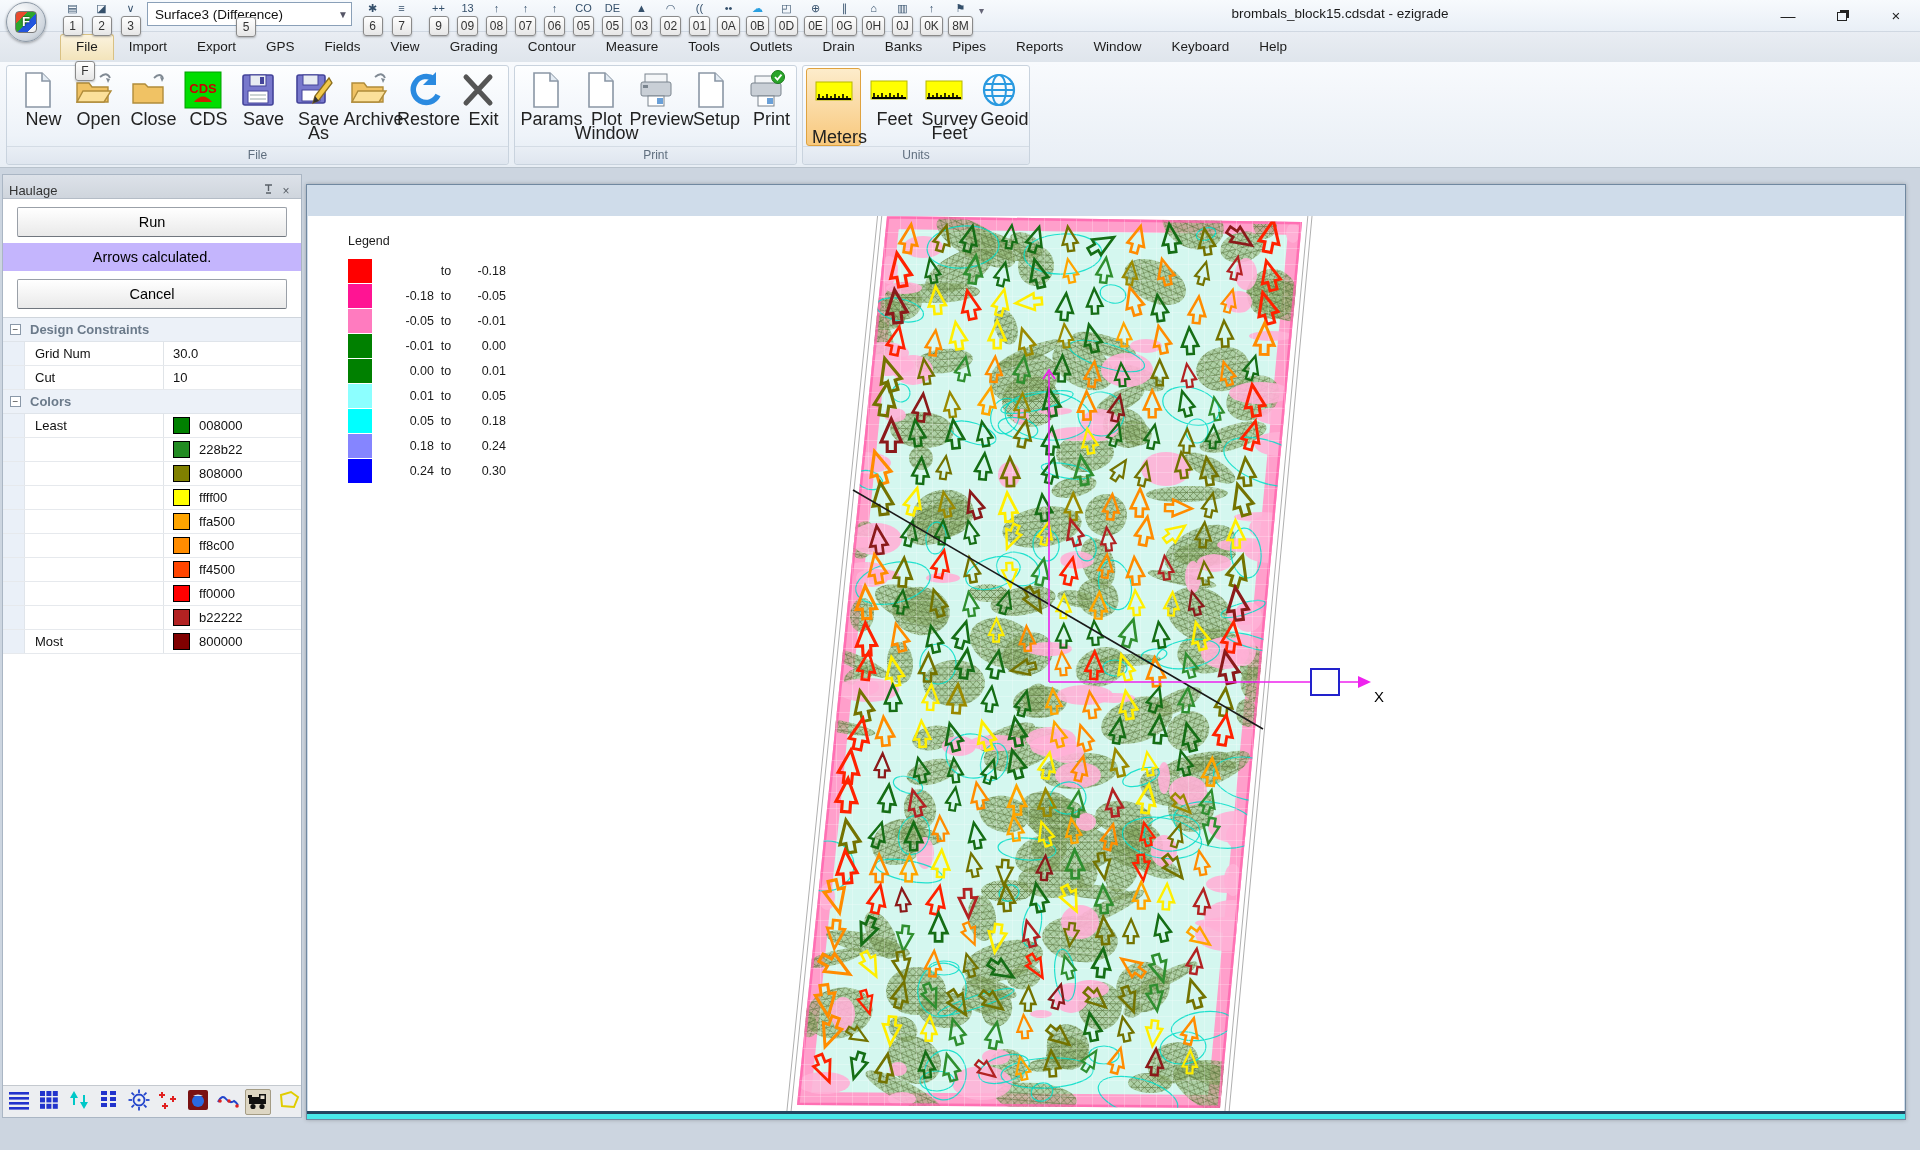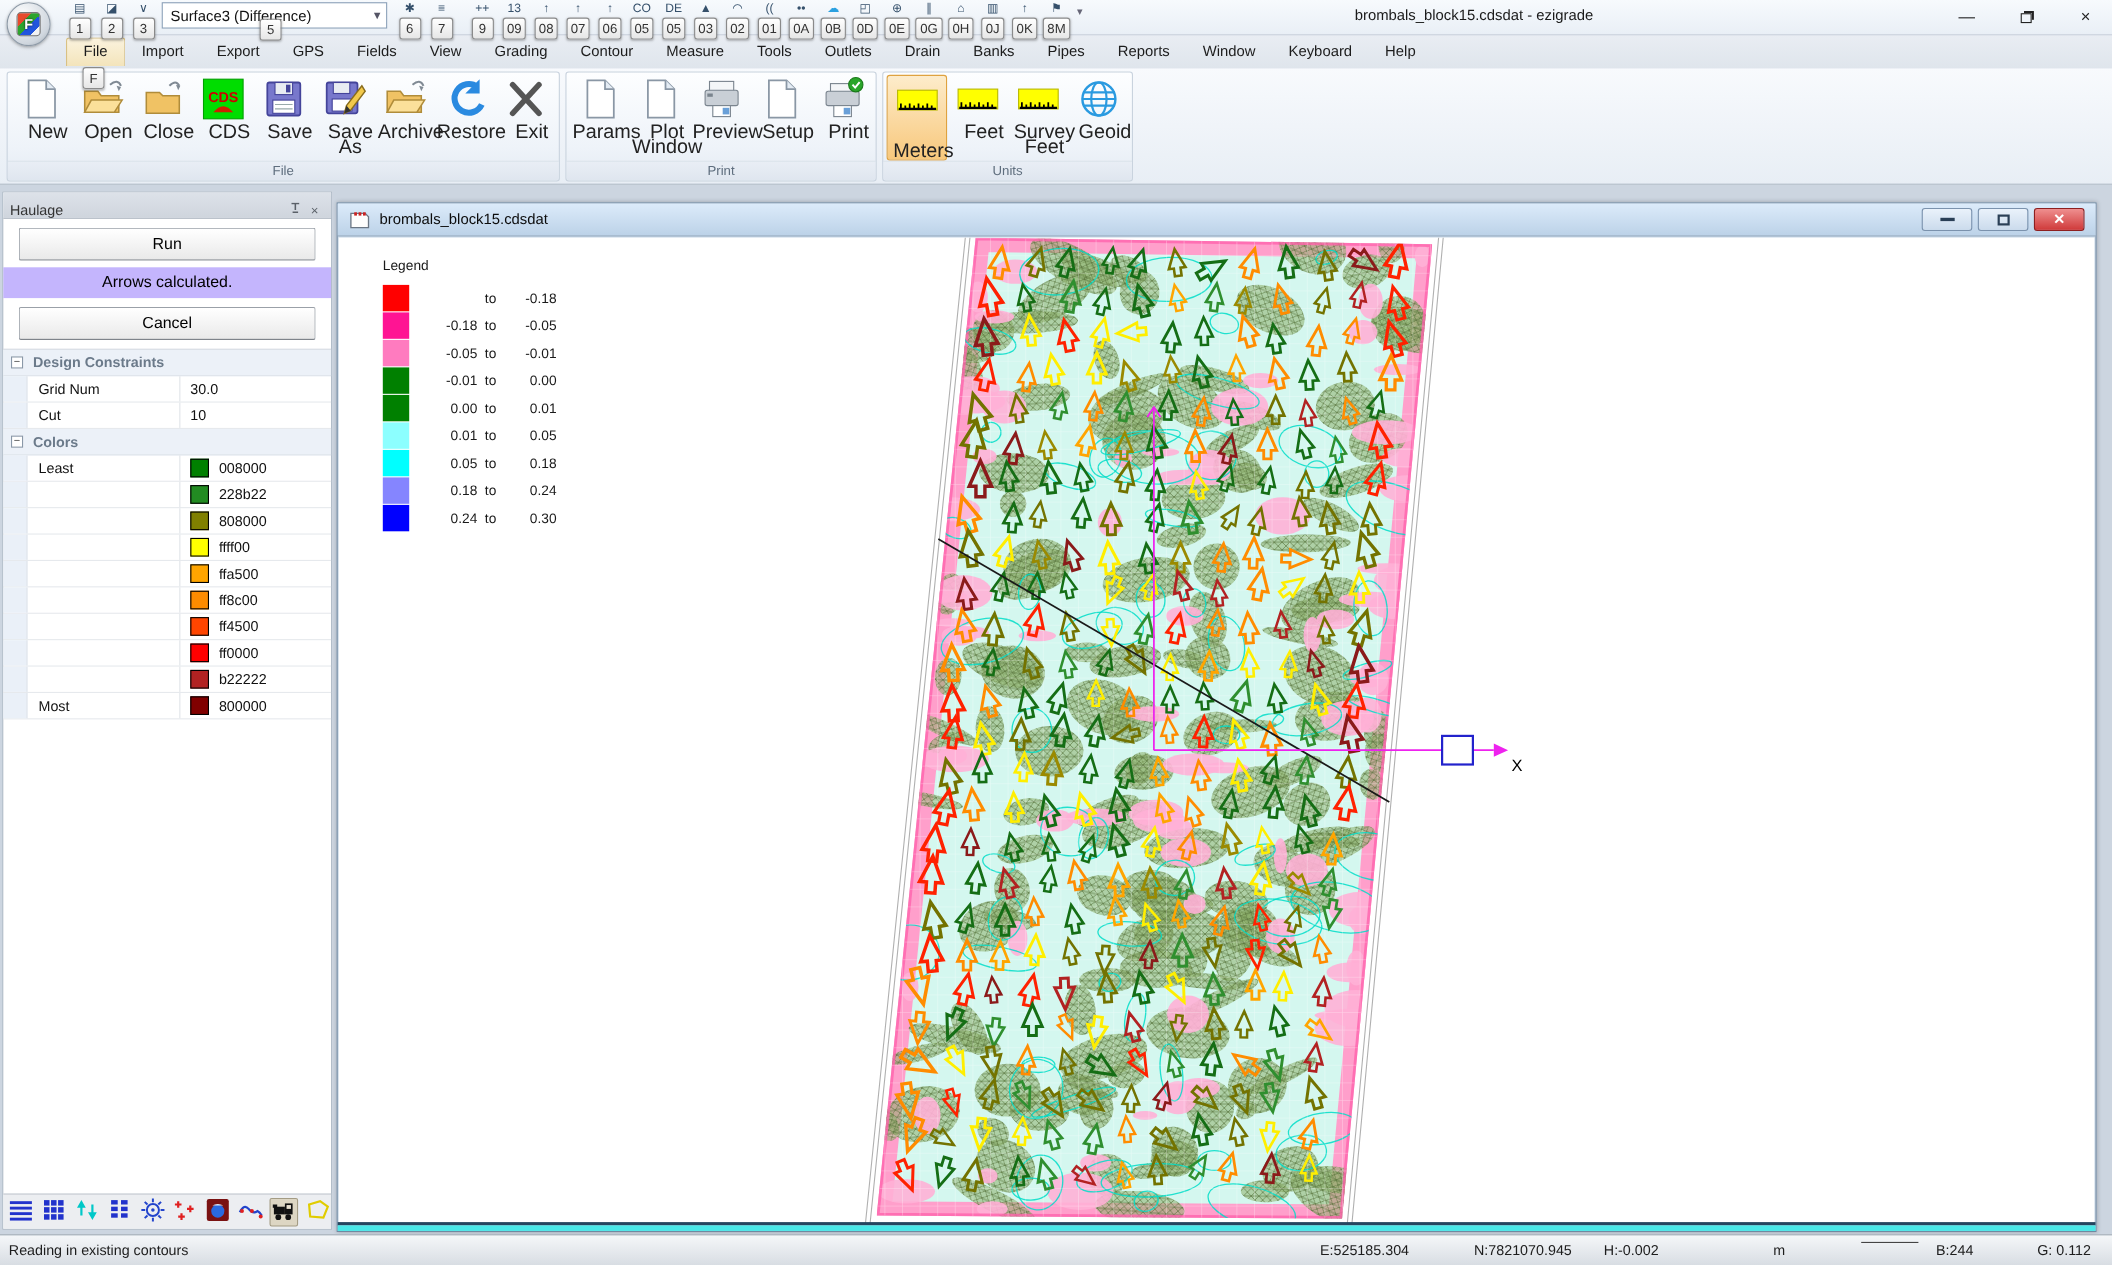--- a/index.html
+++ b/index.html
@@ -643,38 +643,20 @@
         </div>
         <div class="ptool">
           <span><svg width="24" height="24" viewBox="0 0 24 24">
               <path d="M5 18 L4 7 L14 4 L21 9 L17 19 Z" fill="none" stroke="#e0cc00" stroke-width="2"></path>
             </svg></span>
         </div>
       </div>
   </div>
 
   <div class="doc">
-    <div class="doc-title">
-      <svg class="doc-ico" viewBox="0 0 20 18">
-        <path d="M2 3 h13 l3 3 v10 h-16 z" fill="#fdfdfd" stroke="#6a7684" stroke-width="1.2"></path>
-        <rect x="5" y="2" width="2.5" height="3" fill="#cc2222"></rect>
-          <rect x="9" y="2" width="2.5" height="3" fill="#cc2222"></rect>
-          <rect x="13" y="2" width="2.5" height="3" fill="#cc2222"></rect>
-      </svg>
-      <span class="doc-name">brombals_block15.cdsdat</span>
-      <div class="doc-ctrl">
-        <div class="dbtn">
-            <span class="dash"></span>
-          </div>
-        <div class="dbtn">
-            <span class="dsq"></span>
-          </div>
-        <div class="dbtn close">✕</div>
-      </div>
-    </div>
     <div class="doc-canvas">
       <svg id="mapsvg" width="1596" height="896" viewBox="0 0 1596 896">
           <defs>
             <pattern id="mesh" width="7" height="7" patternUnits="userSpaceOnUse">
               <rect width="7" height="7" fill="#8db06a" fill-opacity="0.55"></rect>
               <path d="M0 0 L7 7 M7 0 L0 7 M0 3.5 H7" stroke="#557038" stroke-width="0.7" stroke-opacity="0.8"></path>
             </pattern>
             <pattern id="fgrid" width="16" height="16" patternUnits="userSpaceOnUse">
               <path d="M16 0 H0 V16" fill="none" stroke="#ffffff" stroke-width="1" stroke-opacity="0.45"></path>
             </pattern>
@@ -1332,23 +1314,13 @@
               <span class="lto">0.30</span>
             </div>
           </div>
       </div>
       <div class="axis-x-label" id="axis-x-label" style="left: 1066px; top: 472px;">X</div>
     </div>
     <div class="doc-bottom-dark"></div>
     <div class="doc-bottom-cyan"></div>
   </div>
 
-  <div class="statusbar">
-    <span style="left:8px">Reading in existing contours</span>
-    <span style="left:1200px">E:525185.304</span>
-    <span style="left:1340px">N:7821070.945</span>
-    <span style="left:1458px">H:-0.002</span>
-    <span style="left:1612px">m</span>
-    <span class="sb-line" style="left:1692px"></span>
-    <span style="left:1760px">B:244</span>
-    <span style="left:1852px">G: 0.112</span>
-  </div>
 </div>
 
 </body></html>

